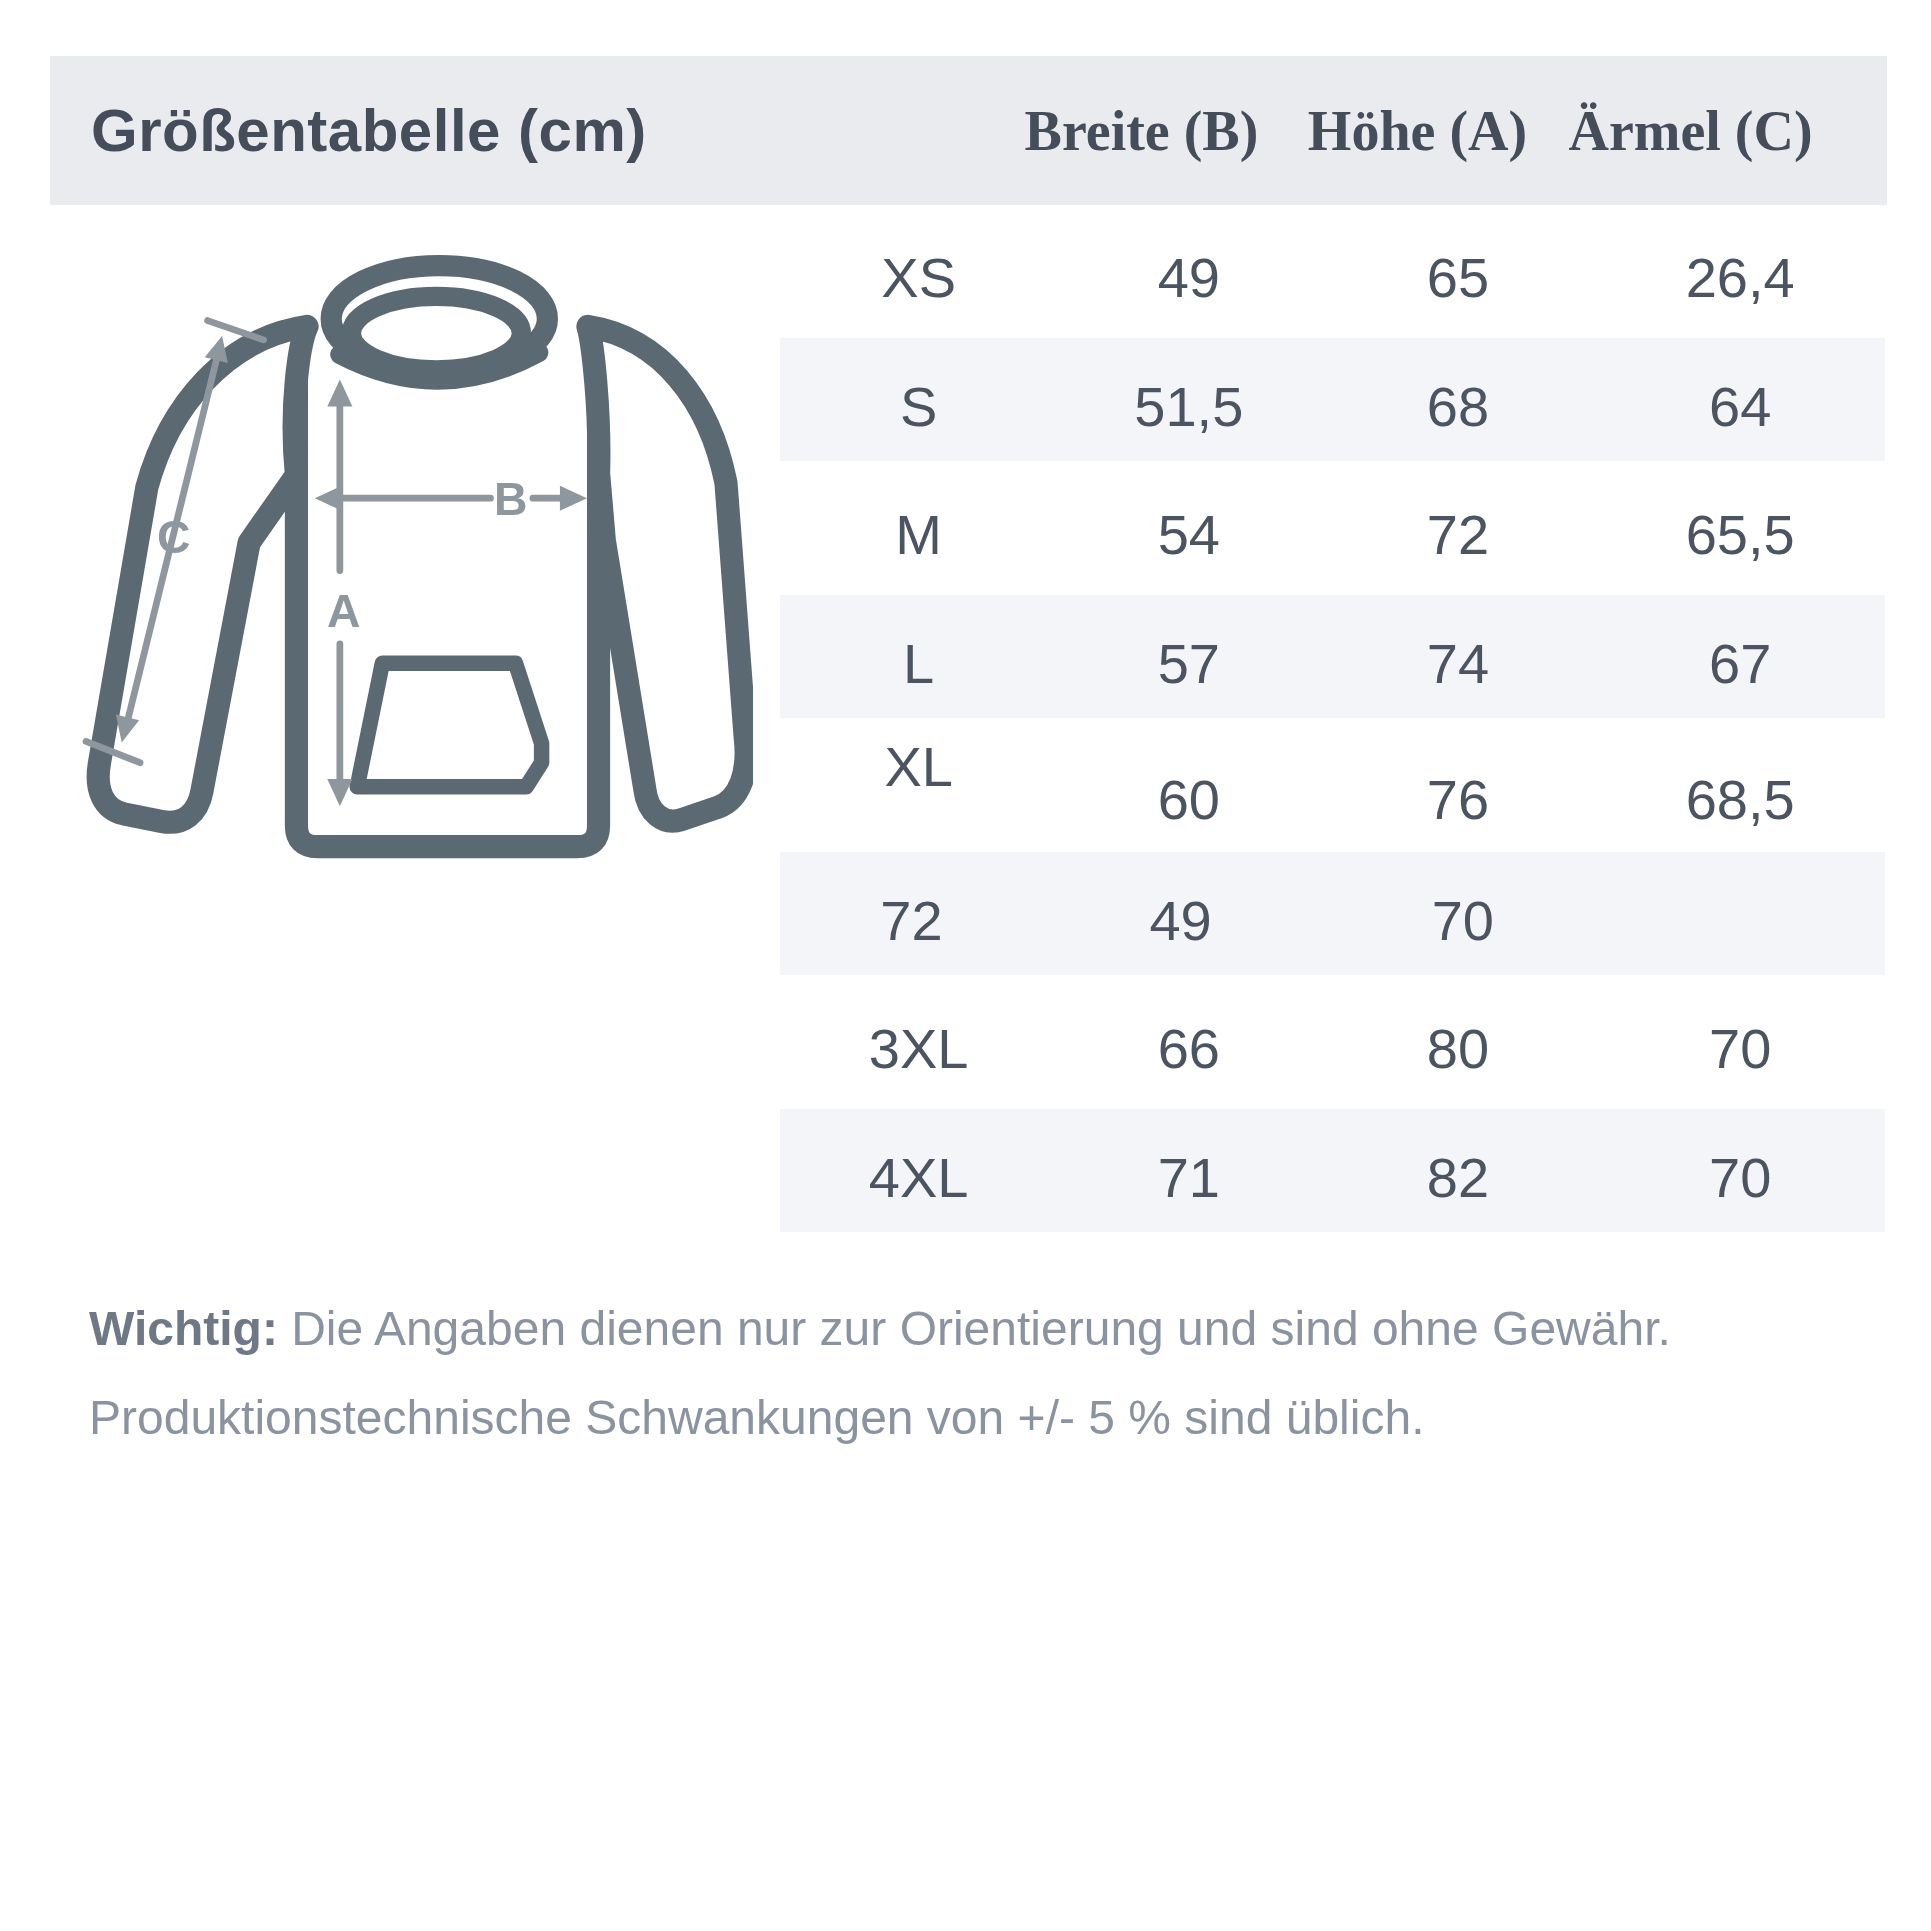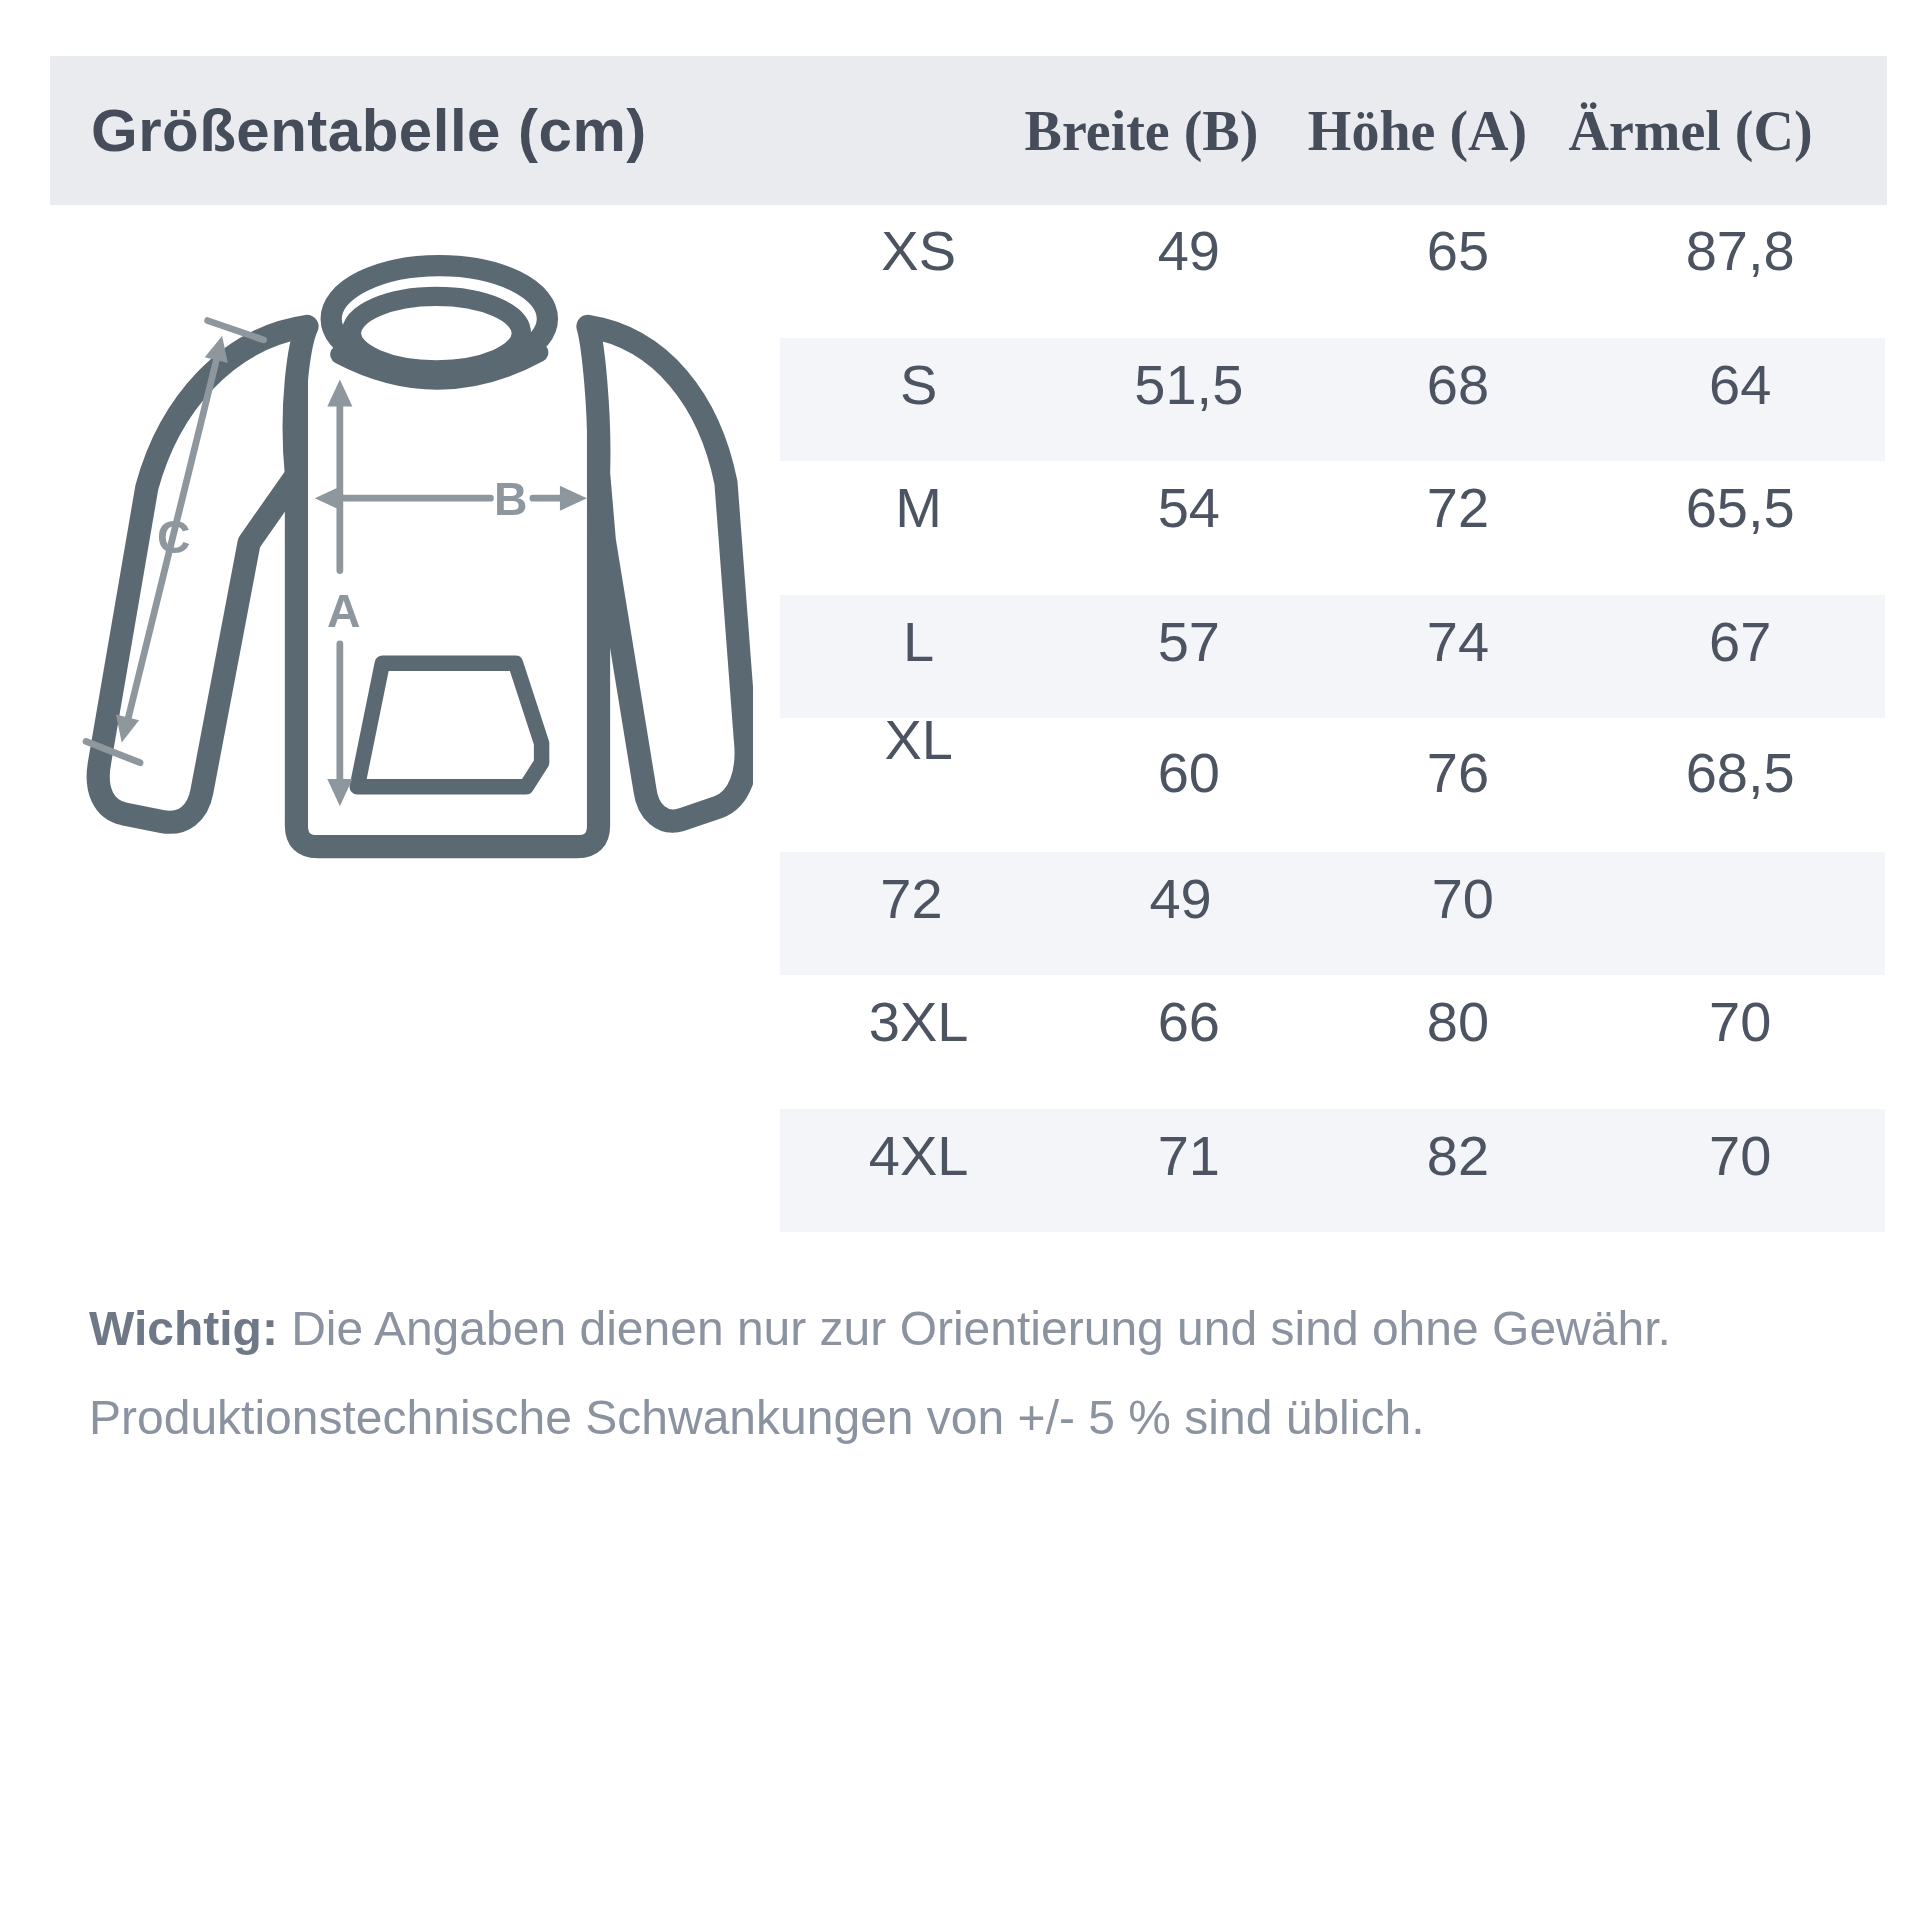--- a/index.html
+++ b/index.html
@@ -23,21 +23,21 @@
     font-size:56px;font-weight:bold;color:#454d5a;white-space:nowrap;font-family:Liberation Serif, serif;
   }
   .col-breite{left:937px;}
   .col-hoehe{left:1213px;}
   .col-aermel{left:1486px;}
   
   .hoodie-wrap{position:absolute;left:58px;top:217px;width:695px;height:657px;}
   
   .size-table{position:absolute;left:780px;top:204px;width:1105px;}
   .trow{
-    display:flex;height:134px;
+    display:flex;align-items:center;height:134px;
     box-sizing:border-box;padding-top:13.5px;
     font-size:56px;color:#4c5462;
   }
   .trow.striped{background:#f4f5f8;height:123px;}
   .tcell{display:block;text-align:center;white-space:nowrap;}
   .tcell.c0{width:25.1%;}
   .tcell.c1{width:23.8%;}
   .tcell.c2{width:24.9%;}
   .tcell.c3{width:26.2%;}
   .trow.row-xl .tcell.c0{transform:translateY(-25px);}
@@ -113,21 +113,21 @@
       </g>
     </svg>
   </div>
 
   <div class="size-table">
 
       <div class="trow">
         <span class="tcell c0">XS</span>
         <span class="tcell c1">49</span>
         <span class="tcell c2">65</span>
-        <span class="tcell c3">87,8</span>
+        <span class="tcell c3">26,4</span>
       </div>
 
       <div class="trow striped">
         <span class="tcell c0">S</span>
         <span class="tcell c1">51,5</span>
         <span class="tcell c2">68</span>
         <span class="tcell c3">64</span>
       </div>
 
       <div class="trow">

